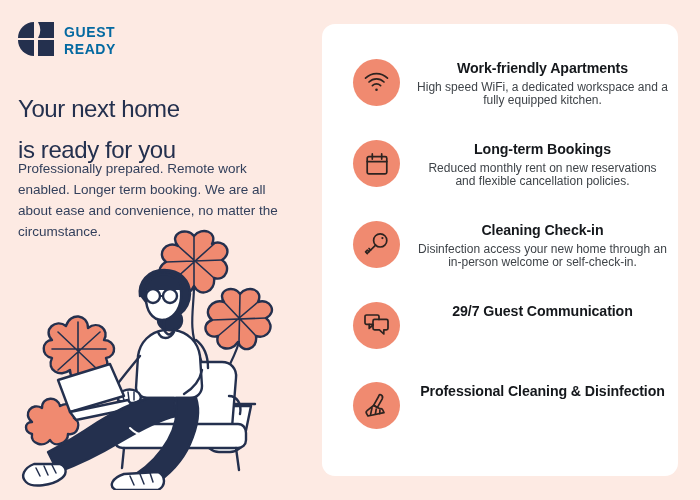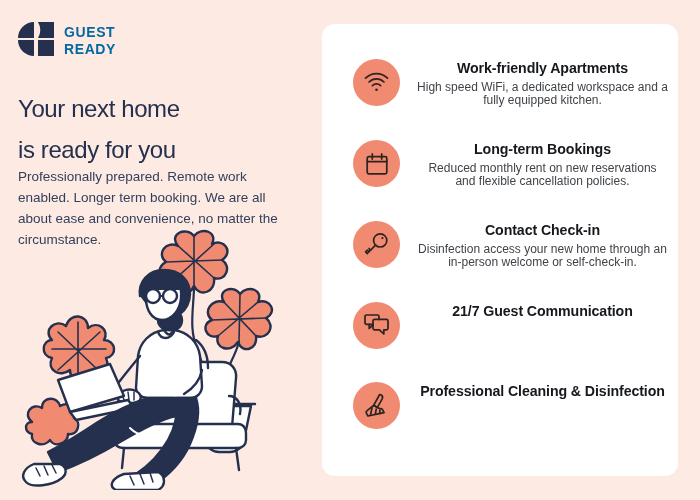--- a/index.html
+++ b/index.html
@@ -59,21 +59,21 @@
     font-size: 24px;
     line-height: 41px;
     color: #24304e;
     letter-spacing: -0.4px;
   }
   .headline .hl-line { display: block; white-space: nowrap; }
 
   .subcopy {
     position: absolute;
     left: 18px;
-    top: 152px;
+    top: 144px;
     width: 278px;
     font-family: "Liberation Sans", sans-serif;
     font-weight: 400;
     font-size: 13.5px;
     line-height: 21px;
     color: #33405c;
   }
 
   .illustration {
     position: absolute;
@@ -291,35 +291,35 @@
         <div class="feature-icon">
           <svg width="25" height="25" viewBox="0 0 25 25" fill="none" stroke="#2d2320" stroke-width="1.7" stroke-linecap="round" stroke-linejoin="round">
             <circle cx="16.2" cy="8.4" r="6.6"></circle>
             <circle cx="18.4" cy="6.1" r="1.1" fill="#2d2320" stroke="none"></circle>
             <path d="M11.6 13.1L3.2 21.5"></path>
             <path d="M3.2 21.5L1.6 19.9L3.4 18.1L5 19.7"></path>
             <path d="M6.6 18.1L5 16.5"></path>
           </svg>
         </div>
         <div class="feature-text">
-          <div class="feature-title">Contact Check-in</div>
+          <div class="feature-title">Cleaning Check-in</div>
           <div class="feature-desc">Disinfection access your new home through an in-person welcome or self-check-in.</div>
         </div>
       </div>
 
       <div class="feature">
         <div class="feature-icon">
           <svg width="25" height="23" viewBox="0 0 25 23" fill="none" stroke="#2d2320" stroke-width="1.7" stroke-linecap="round" stroke-linejoin="round">
             <path d="M10.6 5.4H22.4C23.3 5.4 24 6.1 24 7V14.2C24 15.1 23.3 15.8 22.4 15.8H19.8V20L15.4 15.8H10.6C9.7 15.8 9 15.1 9 14.2V7C9 6.1 9.7 5.4 10.6 5.4Z" fill="#f08a70"></path>
             <path d="M9 10.4H2.6C1.7 10.4 1 9.7 1 8.8V2.6C1 1.7 1.7 1 2.6 1H13.4C14.3 1 15 1.7 15 2.6V5.4"></path>
             <path d="M5.2 10.4V14.4L9 11"></path>
           </svg>
         </div>
         <div class="feature-text">
-          <div class="feature-title">21/7 Guest Communication</div>
+          <div class="feature-title">29/7 Guest Communication</div>
         </div>
       </div>
 
       <div class="feature">
         <div class="feature-icon">
           <svg width="25" height="25" viewBox="0 0 25 25" fill="none" stroke="#2d2320" stroke-width="1.7" stroke-linecap="round" stroke-linejoin="round">
             <path d="M16.8 1.8C18.4 2.7 18.9 4.6 18.1 6.1L13.4 14.4L9.6 12.3L14.3 4C15.2 2.4 15.2 0.9 16.8 1.8Z"></path>
             <path d="M13.4 14.4L9.6 12.3L3.1 17.6C2.2 18.3 2 19.6 2.6 20.6L4 23L20 19.7L18.8 17C18.3 15.9 17.1 15.4 16 15.8Z"></path>
             <path d="M8 14.9L6.5 21.9"></path>
             <path d="M12.2 16.1L11.4 21.2"></path>

